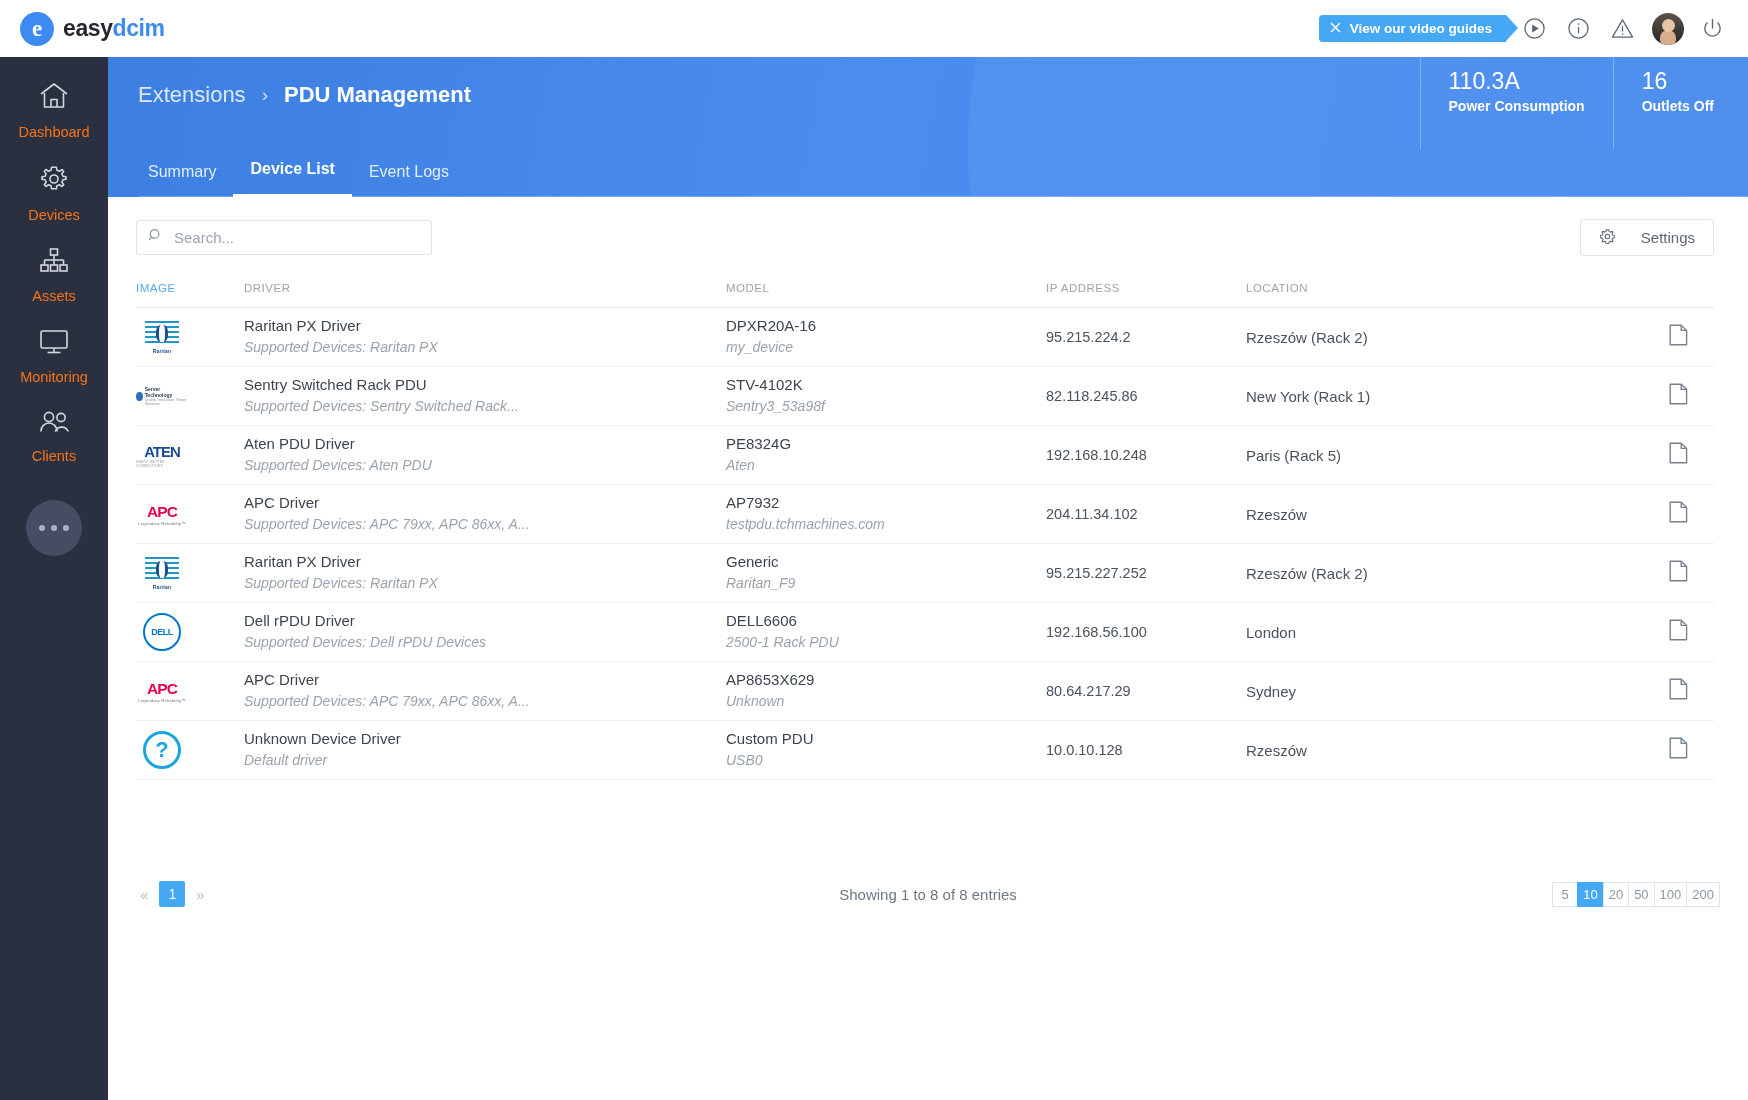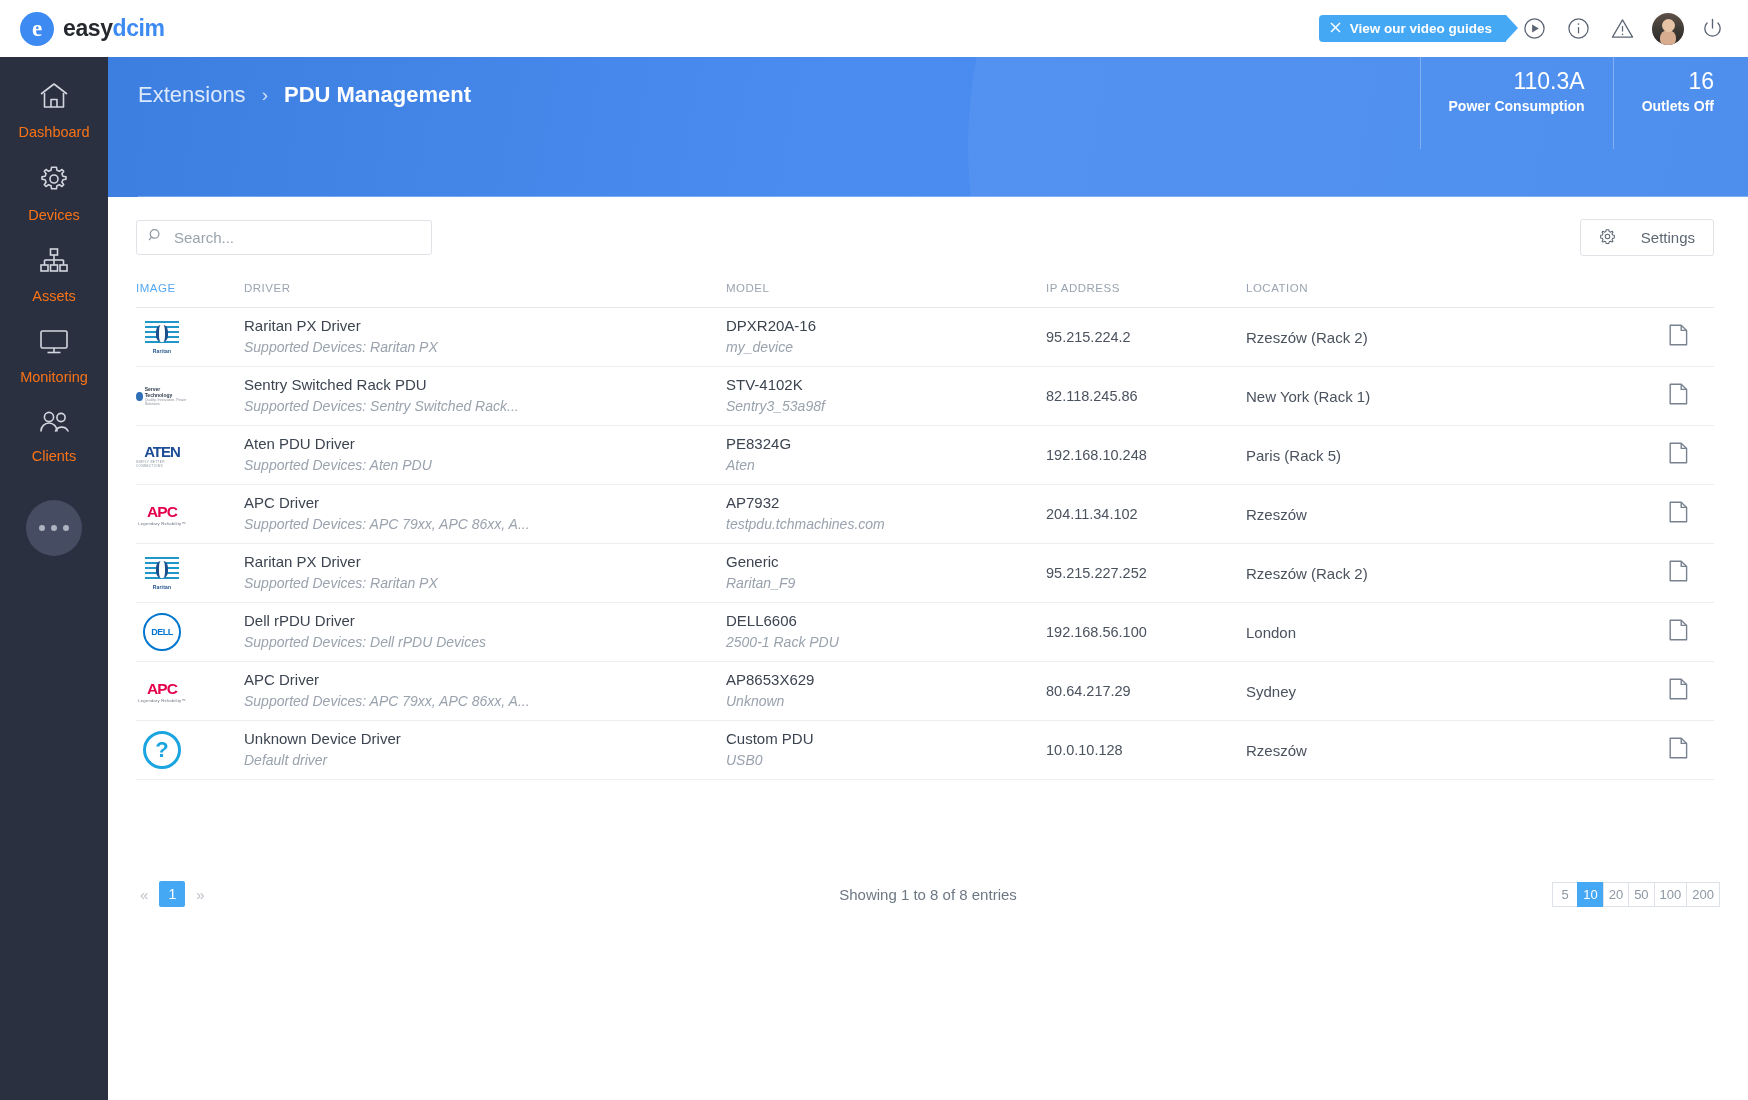--- a/index.html
+++ b/index.html
@@ -141,21 +141,21 @@
     position: absolute; left: 30px; bottom: 0; width: 1610px;
     border-bottom: 1px solid rgba(255,255,255,0.28);
   }
 
   .stats {
     position: absolute; right: 0; top: 0; height: 92px;
     display: flex; align-items: stretch;
   }
   .stat {
     padding: 12px 28px 0; min-width: 118px;
-    display: flex; flex-direction: column; align-items: flex-end;
+    display: flex; flex-direction: column; align-items: flex-start;
     color: #fff; border-left: 1px solid rgba(255,255,255,0.3);
     text-align: center;
   }
   .stat:last-child { padding-right: 34px; }
   .stat-value { font-size: 23px; line-height: 1.12; }
   .stat-label { font-size: 14px; font-weight: bold; line-height: 1.25; margin-top: 3px; }
 
   
   .content {
     position: absolute; top: 197px; left: 108px;
@@ -414,20 +414,25 @@
       <span class="stat-value">110.3A</span>
       <span class="stat-label">Power Consumption</span>
     </div>
     <div class="stat">
       <span class="stat-value">16</span>
       <span class="stat-label">Outlets Off</span>
     </div>
   </div>
 
   <div class="tabs-rule"></div>
+  <div class="tabs">
+    <div class="tab">Summary</div>
+    <div class="tab active">Device List</div>
+    <div class="tab">Event Logs</div>
+  </div>
 </div>
 
 <div class="content">
 
   <div class="toolbar">
     <div class="search-box">
       <span>
         <svg width="15" height="15" viewBox="0 0 16 16" fill="none" stroke="#8d97a3" stroke-width="1.3">
           <circle cx="7" cy="6.3" r="4.6"></circle>
             <line x1="3.6" y1="9.8" x2="1.2" y2="13"></line>

